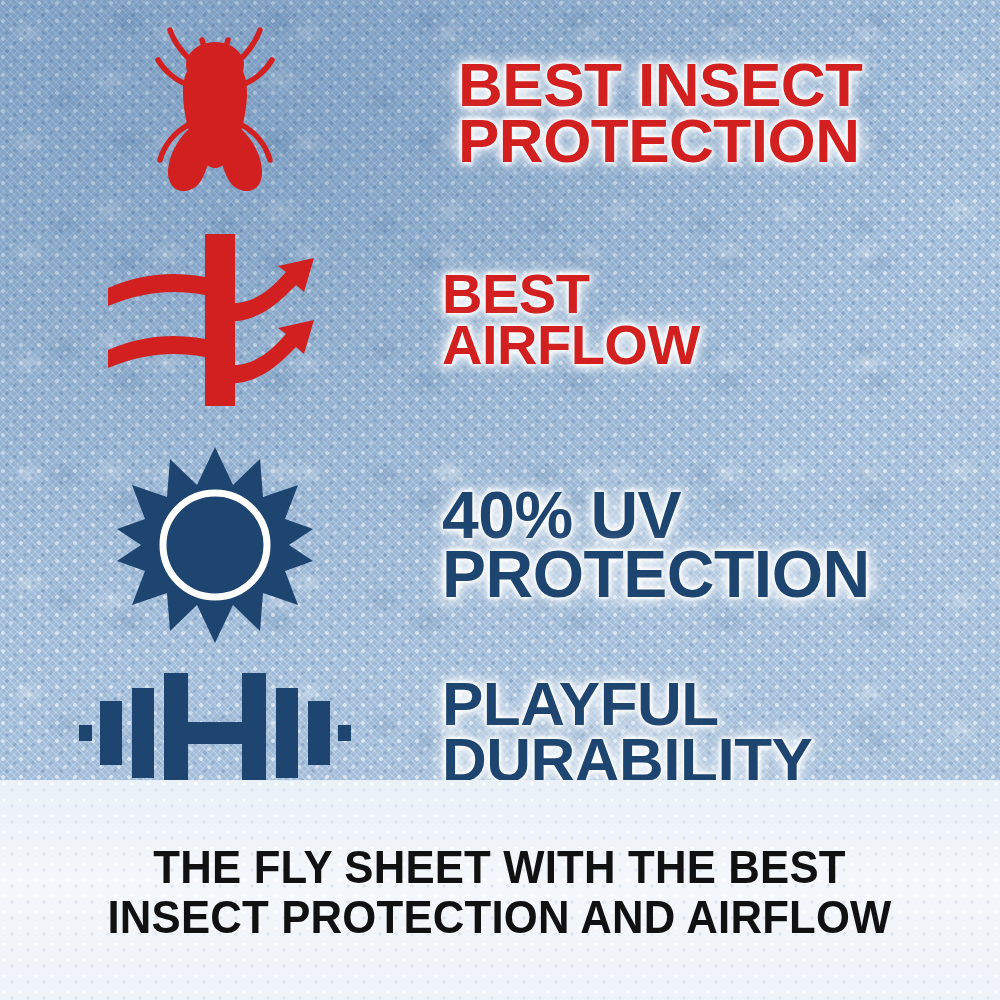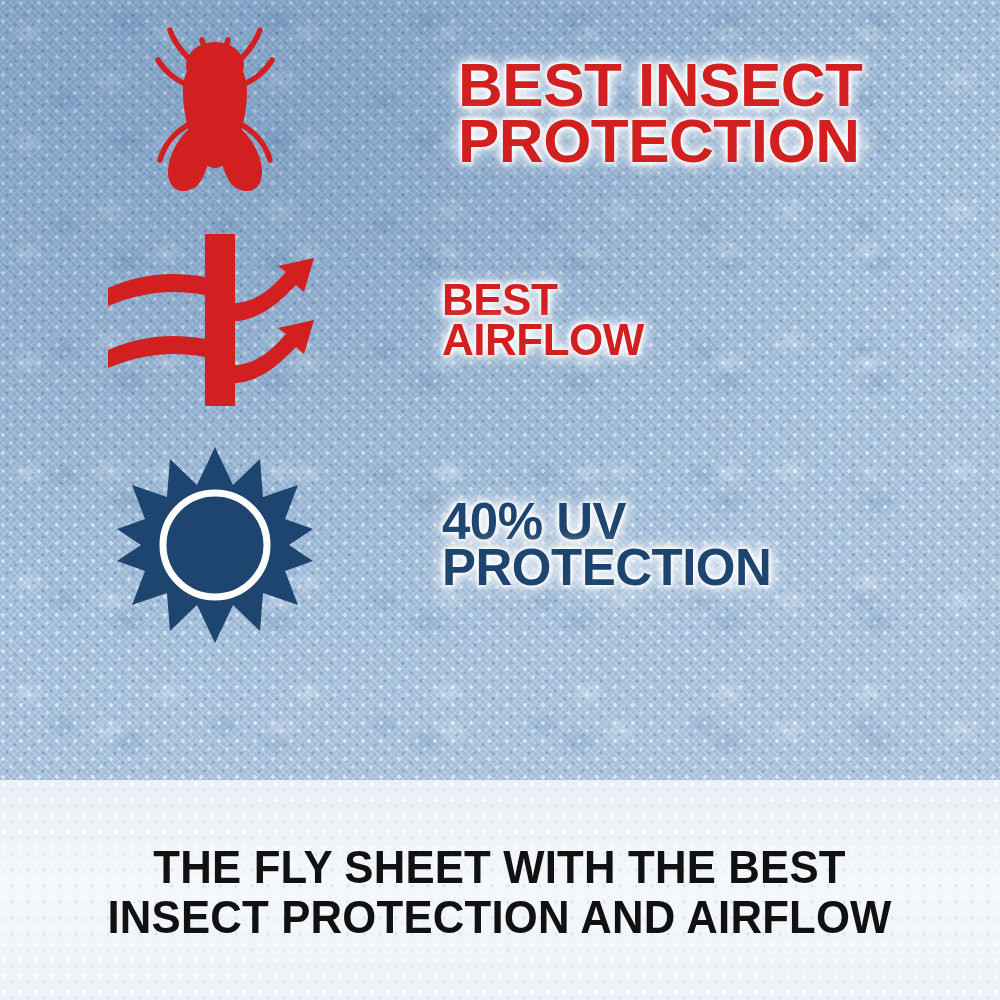--- a/index.html
+++ b/index.html
@@ -162,45 +162,71 @@
           <path d="M8 120 C 50 102 86 104 118 112 L118 130 C 86 122 52 120 8 138 Z" fill="#d1201f"></path>
 
           <path d="M118 72 C 150 78 168 62 186 42 L178 36 L214 28 L204 62 L196 55 C 172 80 150 96 118 90 Z" fill="#d1201f"></path>
 
           <path d="M118 134 C 150 140 168 124 186 104 L178 98 L214 90 L204 124 L196 117 C 172 142 150 158 118 152 Z" fill="#d1201f"></path>
 
           <rect x="105" y="4" width="30" height="172" fill="#d1201f"></rect>
         </svg>
       </div>
       <div class="text-cell">
-        <div class="feat-text red" style="font-size:44px;">BEST
+        <div class="feat-text red" style="font-size:56px;">BEST
 AIRFLOW</div>
       </div>
     </div>
 
     <div class="row" style="top:440px;height:210px;">
       <div class="icon-cell">
         <svg width="200" height="200" viewBox="0 0 200 200">
 
           <polygon fill="#1e4470" points="
             100,2   118,40  145,14  148,52  183,40  170,74
             198,84  174,100 198,116 170,126 183,160 148,148
             145,186 118,160 100,198 82,160  55,186  52,148
             17,160  30,126   2,116   26,100   2,84   30,74
             17,40   52,52    55,14   82,40"></polygon>
 
           <circle cx="100" cy="100" r="52" fill="none" stroke="#ffffff" stroke-width="7"></circle>
         </svg>
       </div>
       <div class="text-cell">
-        <div class="feat-text navy" style="font-size:51px;">40% UV
+        <div class="feat-text navy" style="font-size:66px;">40% UV
 PROTECTION</div>
       </div>
     </div>
 
+    <div class="row" style="top:662px;height:140px;">
+      <div class="icon-cell">
+        <svg width="272" height="130" viewBox="0 0 272 130">
+          <g fill="#1e4470">
+
+            <rect x="0" y="58" width="13" height="16"></rect>
+
+            <rect x="21" y="34" width="22" height="64"></rect>
+            <rect x="53" y="21" width="22" height="90"></rect>
+            <rect x="85" y="6" width="24" height="120"></rect>
+
+            <rect x="109" y="55" width="54" height="22"></rect>
+
+            <rect x="163" y="6" width="24" height="120"></rect>
+            <rect x="197" y="21" width="22" height="90"></rect>
+            <rect x="229" y="34" width="22" height="64"></rect>
+
+            <rect x="259" y="58" width="13" height="16"></rect>
+          </g>
+        </svg>
+      </div>
+      <div class="text-cell">
+        <div class="feat-text navy" style="font-size:62px;">PLAYFUL
+DURABILITY</div>
+      </div>
+    </div>
 
   </div>
 
   <div id="caption-bar">
     <div id="caption-text">THE FLY SHEET WITH THE BEST
 INSECT PROTECTION AND AIRFLOW</div>
   </div>
 
 </div>
 

